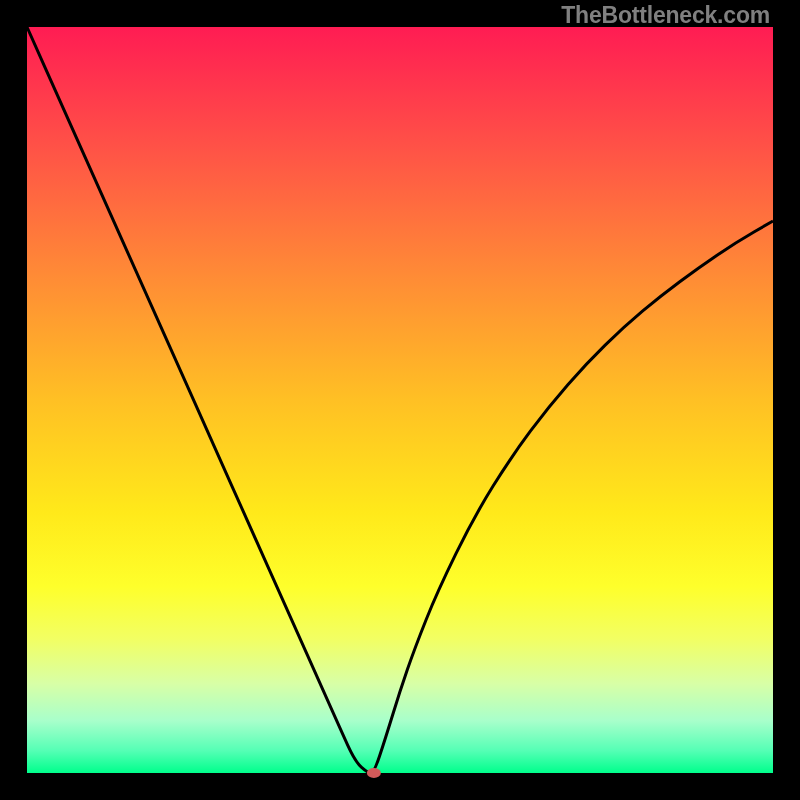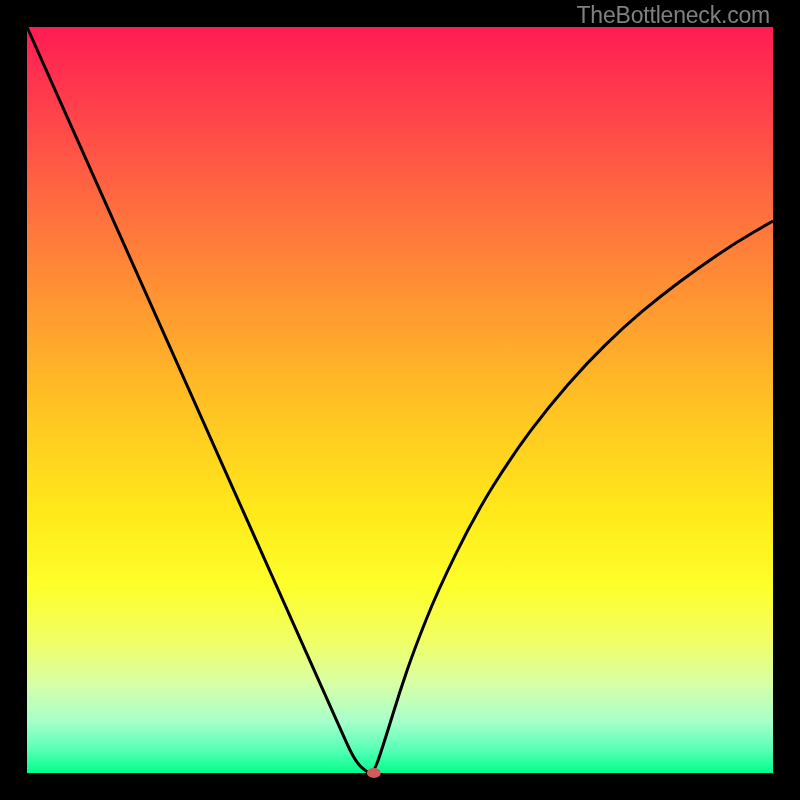--- a/index.html
+++ b/index.html
@@ -24,21 +24,21 @@
       #55ffb5 97%,
       #00ff8c 100%
     );
   }
   .watermark {
     position: absolute;
     top: 2px;
     right: 30px;
     color: #808080;
     font-size: 23px;
-    font-weight: 400;
+    font-weight: 700;
     letter-spacing: -0.2px;
   }
   svg.curve {
     position: absolute;
     left: 0; top: 0;
     width: 746px; height: 746px;
     overflow: visible;
   }
   .marker {
     fill: #d25a5a;

